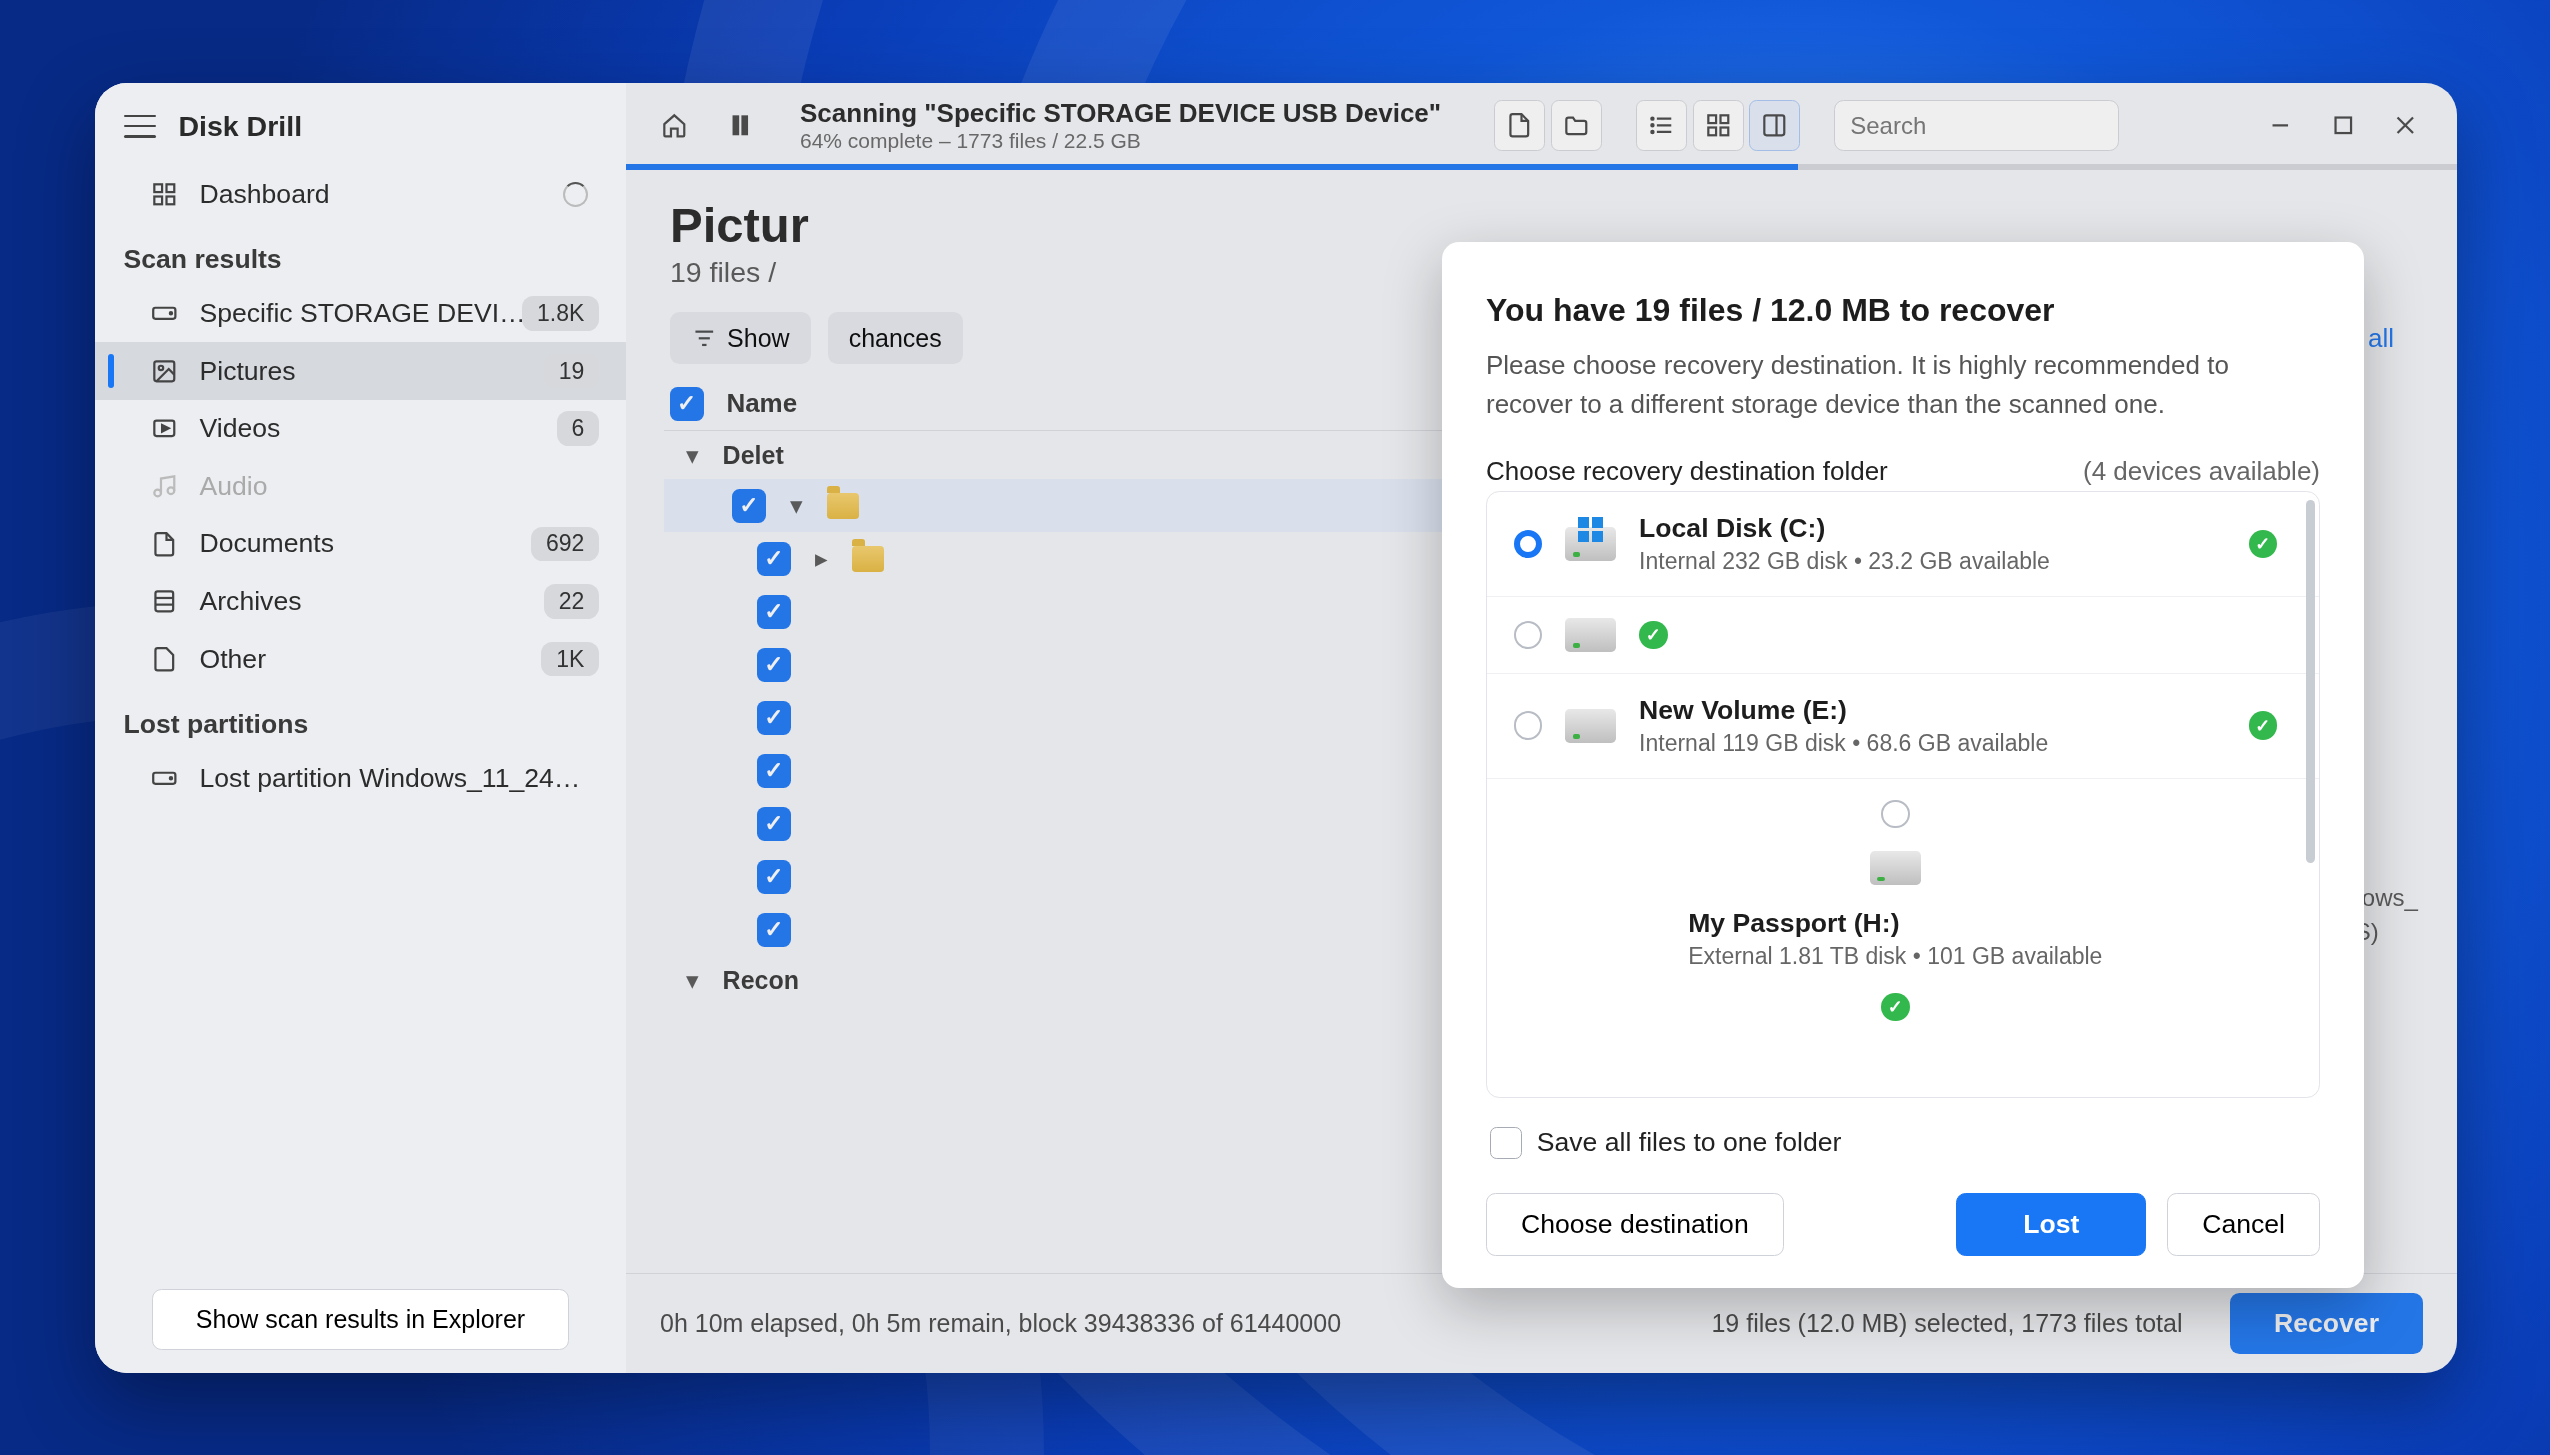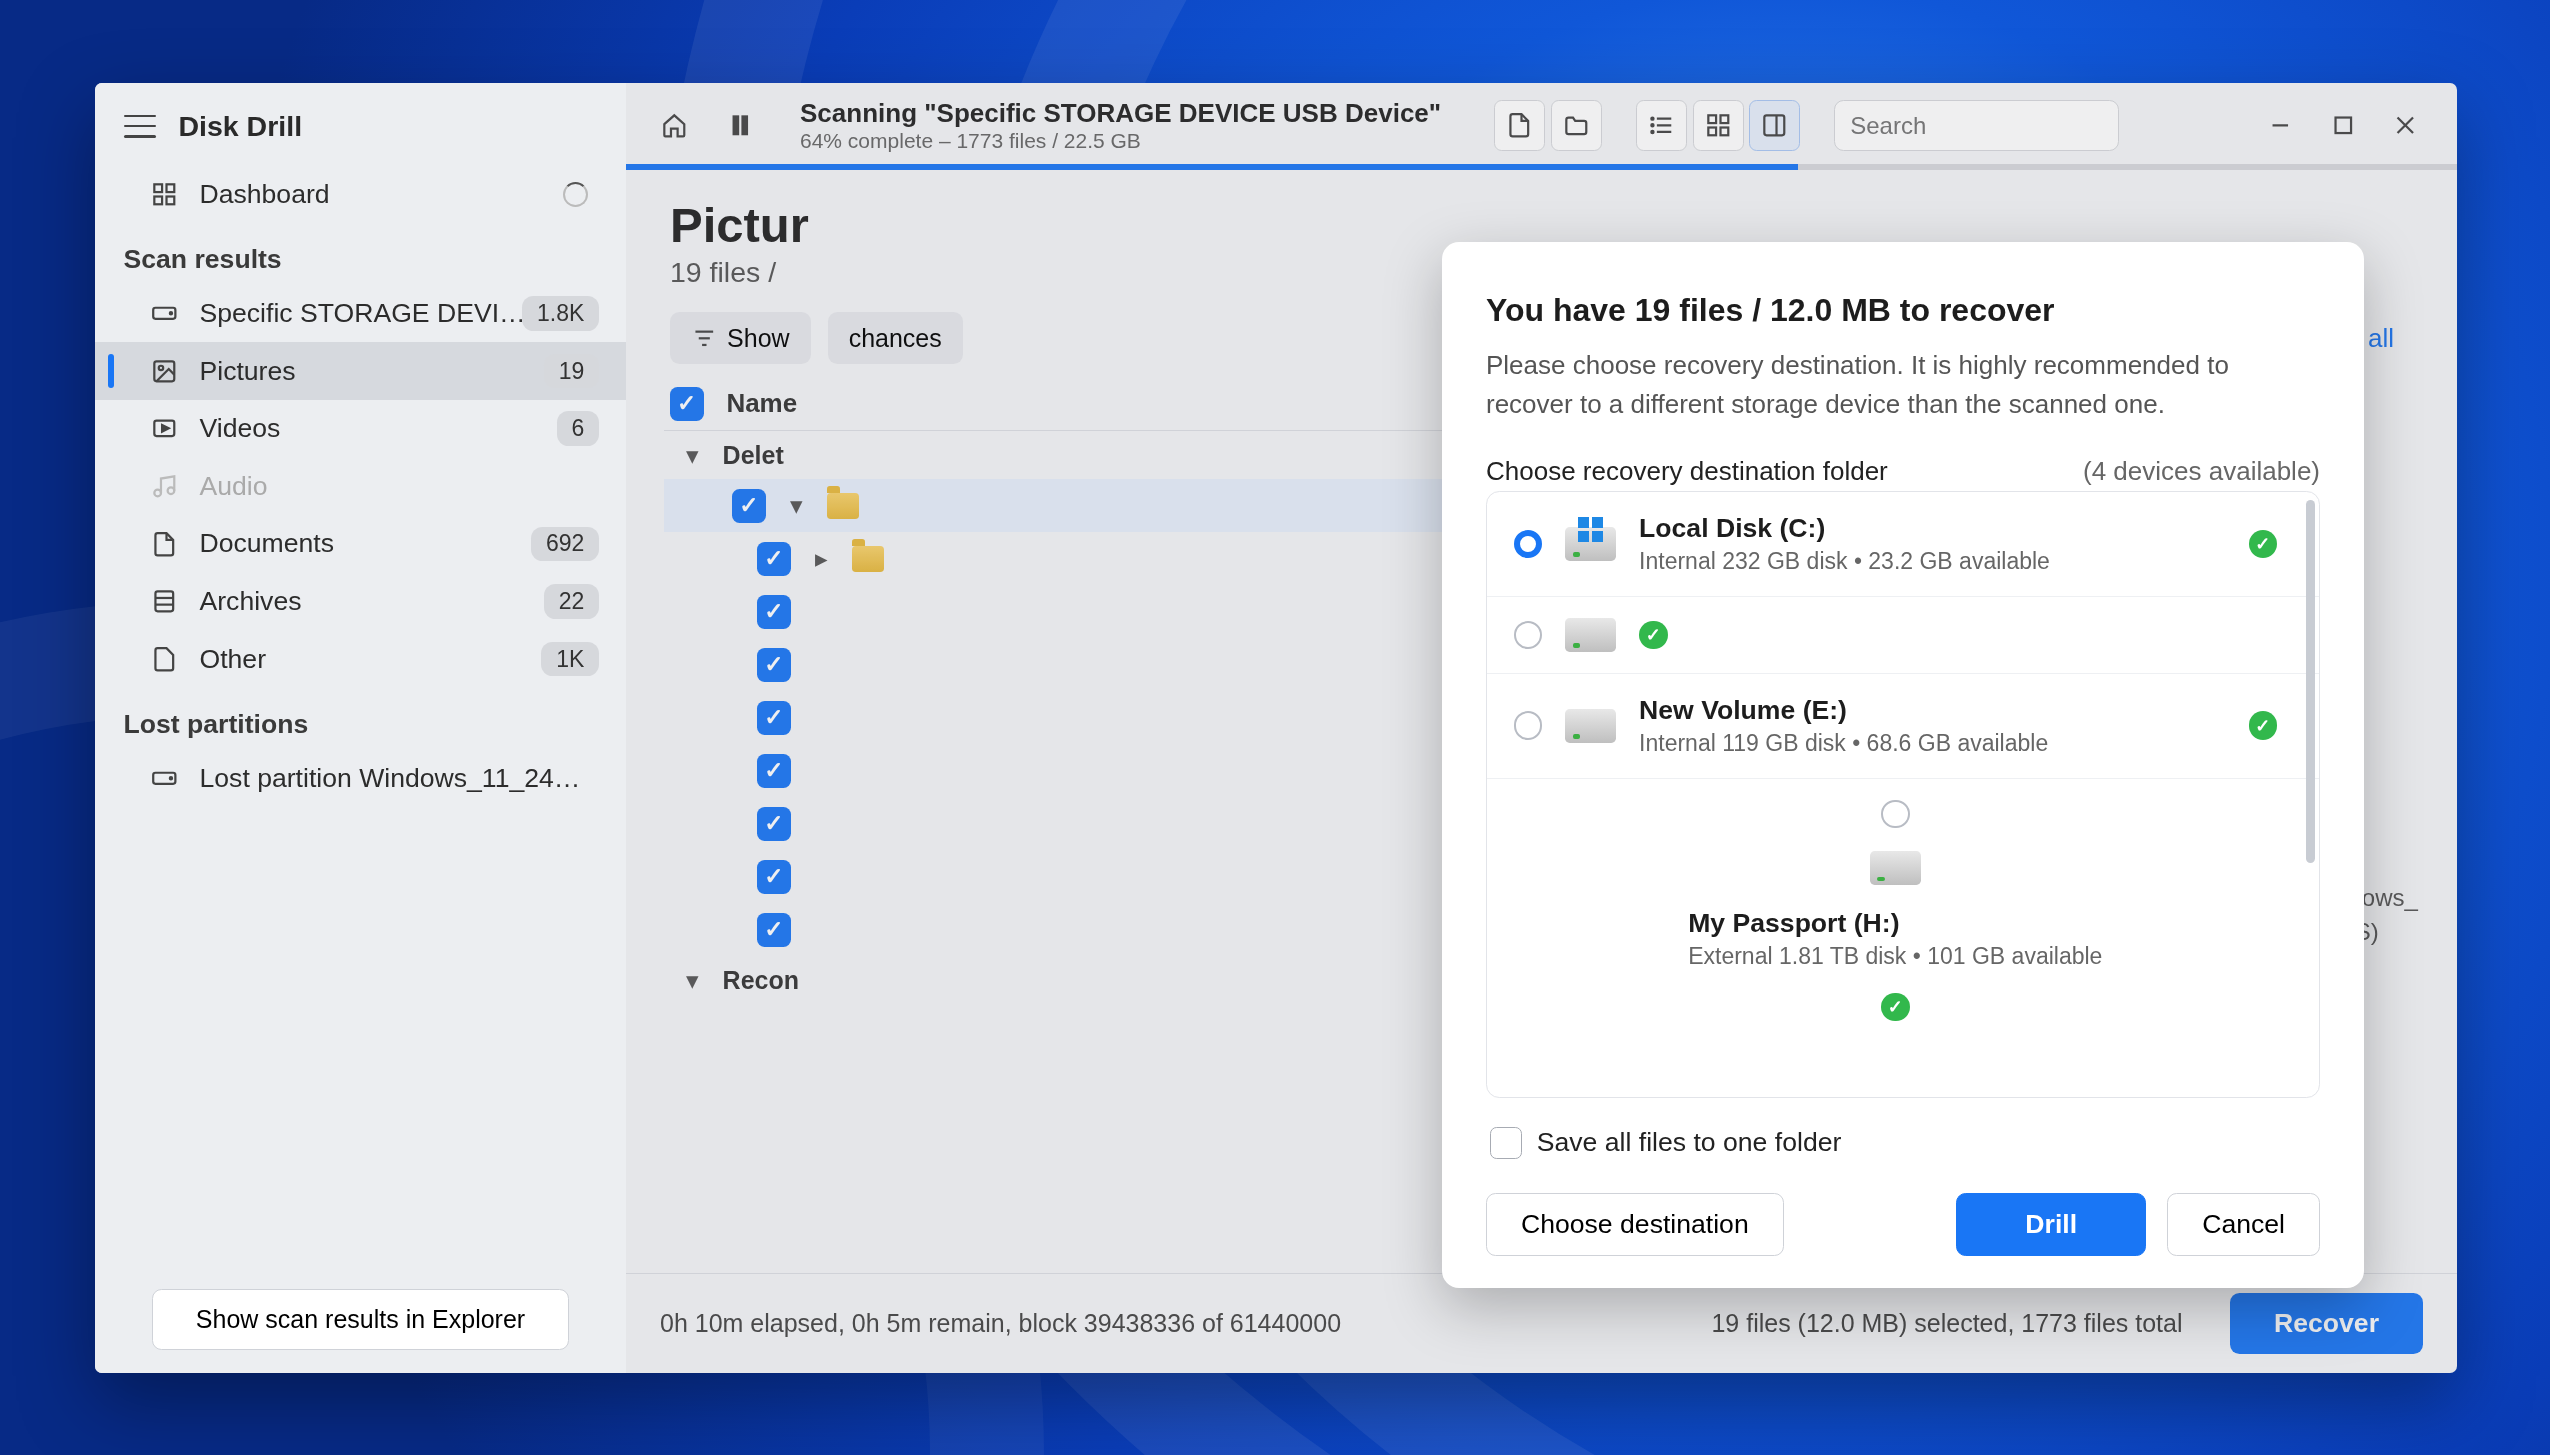--- a/index.html
+++ b/index.html
@@ -7,21 +7,21 @@
   width: 2550px; height: 1455px;
   background: radial-gradient(circle at 70% 40%, #4aa0ff 0%, #1057d8 30%, #0a3db8 55%, #072a86 80%);
   position: relative; overflow: hidden;
 }
 .swirl { position:absolute; border:114px solid rgba(255,255,255,.07); border-radius:50%; }
 .swirl.s1 { width:2846px; height:2846px; top:-1044px; right:-949px; }
 .swirl.s2 { width:2372px; height:2372px; top:-664px; right:-759px; }
 .swirl.s3 { width:1708px; height:1708px; bottom:-854px; left:-664px; border-color:rgba(255,255,255,.05);}
 .window {
   position:absolute; left:95px; top:83px; width:2362px; height:1290px;
-  background:#f4f5f7; border-radius:7px; overflow:hidden; box-shadow:0 28.5px 76px rgba(0,0,0,.35);
+  background:#f4f5f7; border-radius:32px; overflow:hidden; box-shadow:0 28.5px 76px rgba(0,0,0,.35);
   display:flex;
 }
 
 .sidebar { width:531px; background:#eceef1; display:flex; flex-direction:column; }
 .sb-top { display:flex; align-items:center; gap:23px; padding:26.6px 28.5px 23px; }
 .hamburger { width:32px; height:23px; display:flex; flex-direction:column; justify-content:space-between; cursor:pointer;}
 .hamburger div { height:2.8px; background:#444; border-radius:1.9px;}
 .app-title { font-size:28.5px; font-weight:600; color:#2a2a2a;}
 .sb-row { display:flex; align-items:center; gap:21px; padding:13.3px 28.5px 13.3px 55px; font-size:26.6px; color:#2c2c2c; cursor:pointer; position:relative;text-align:right;}
 .sb-row.compact { padding-left:55px;}
@@ -479,20 +479,20 @@
             </div>
           </div>
         <div class="dest-scroll"></div>
       </div>
       <label class="save-one">
         <span class="box"></span>
         <span>Save all files to one folder</span>
       </label>
       <div class="modal-actions">
         <button class="m-btn choose">Choose destination</button>
-        <button class="m-btn primary">Drill</button>
+        <button class="m-btn primary">Lost</button>
         <button class="m-btn">Cancel</button>
       </div>
     </div>
 
   </main>
 </div>
 
 
 </body></html>

